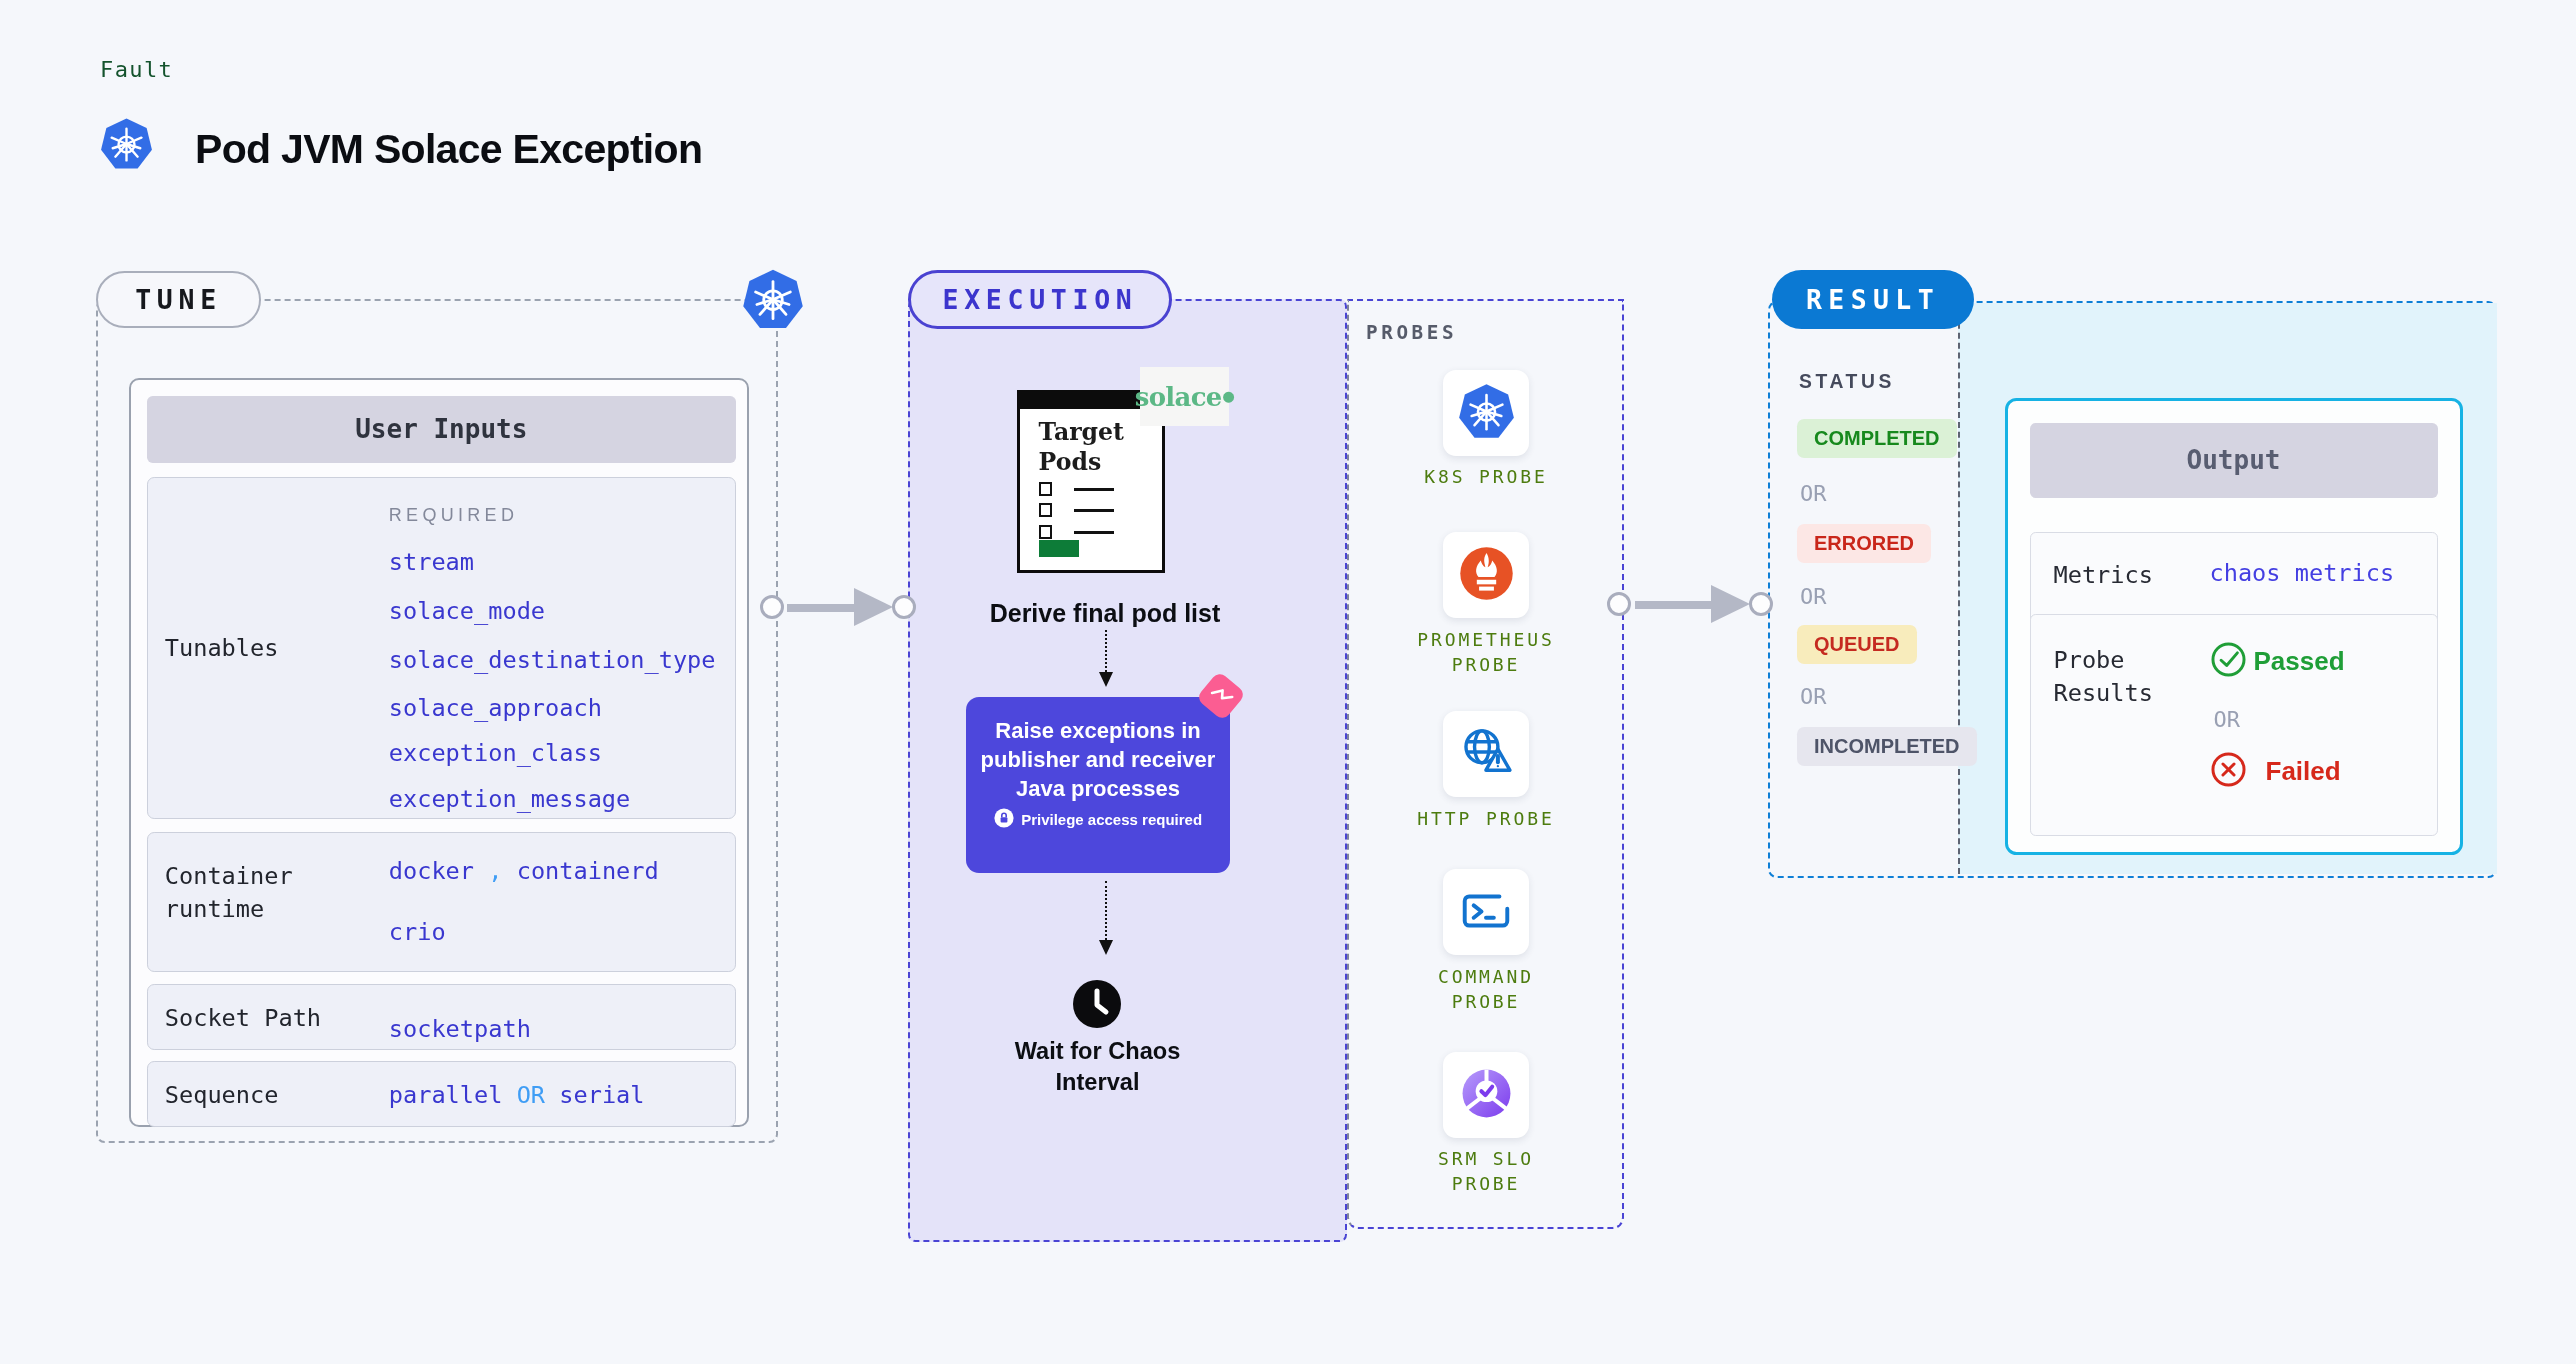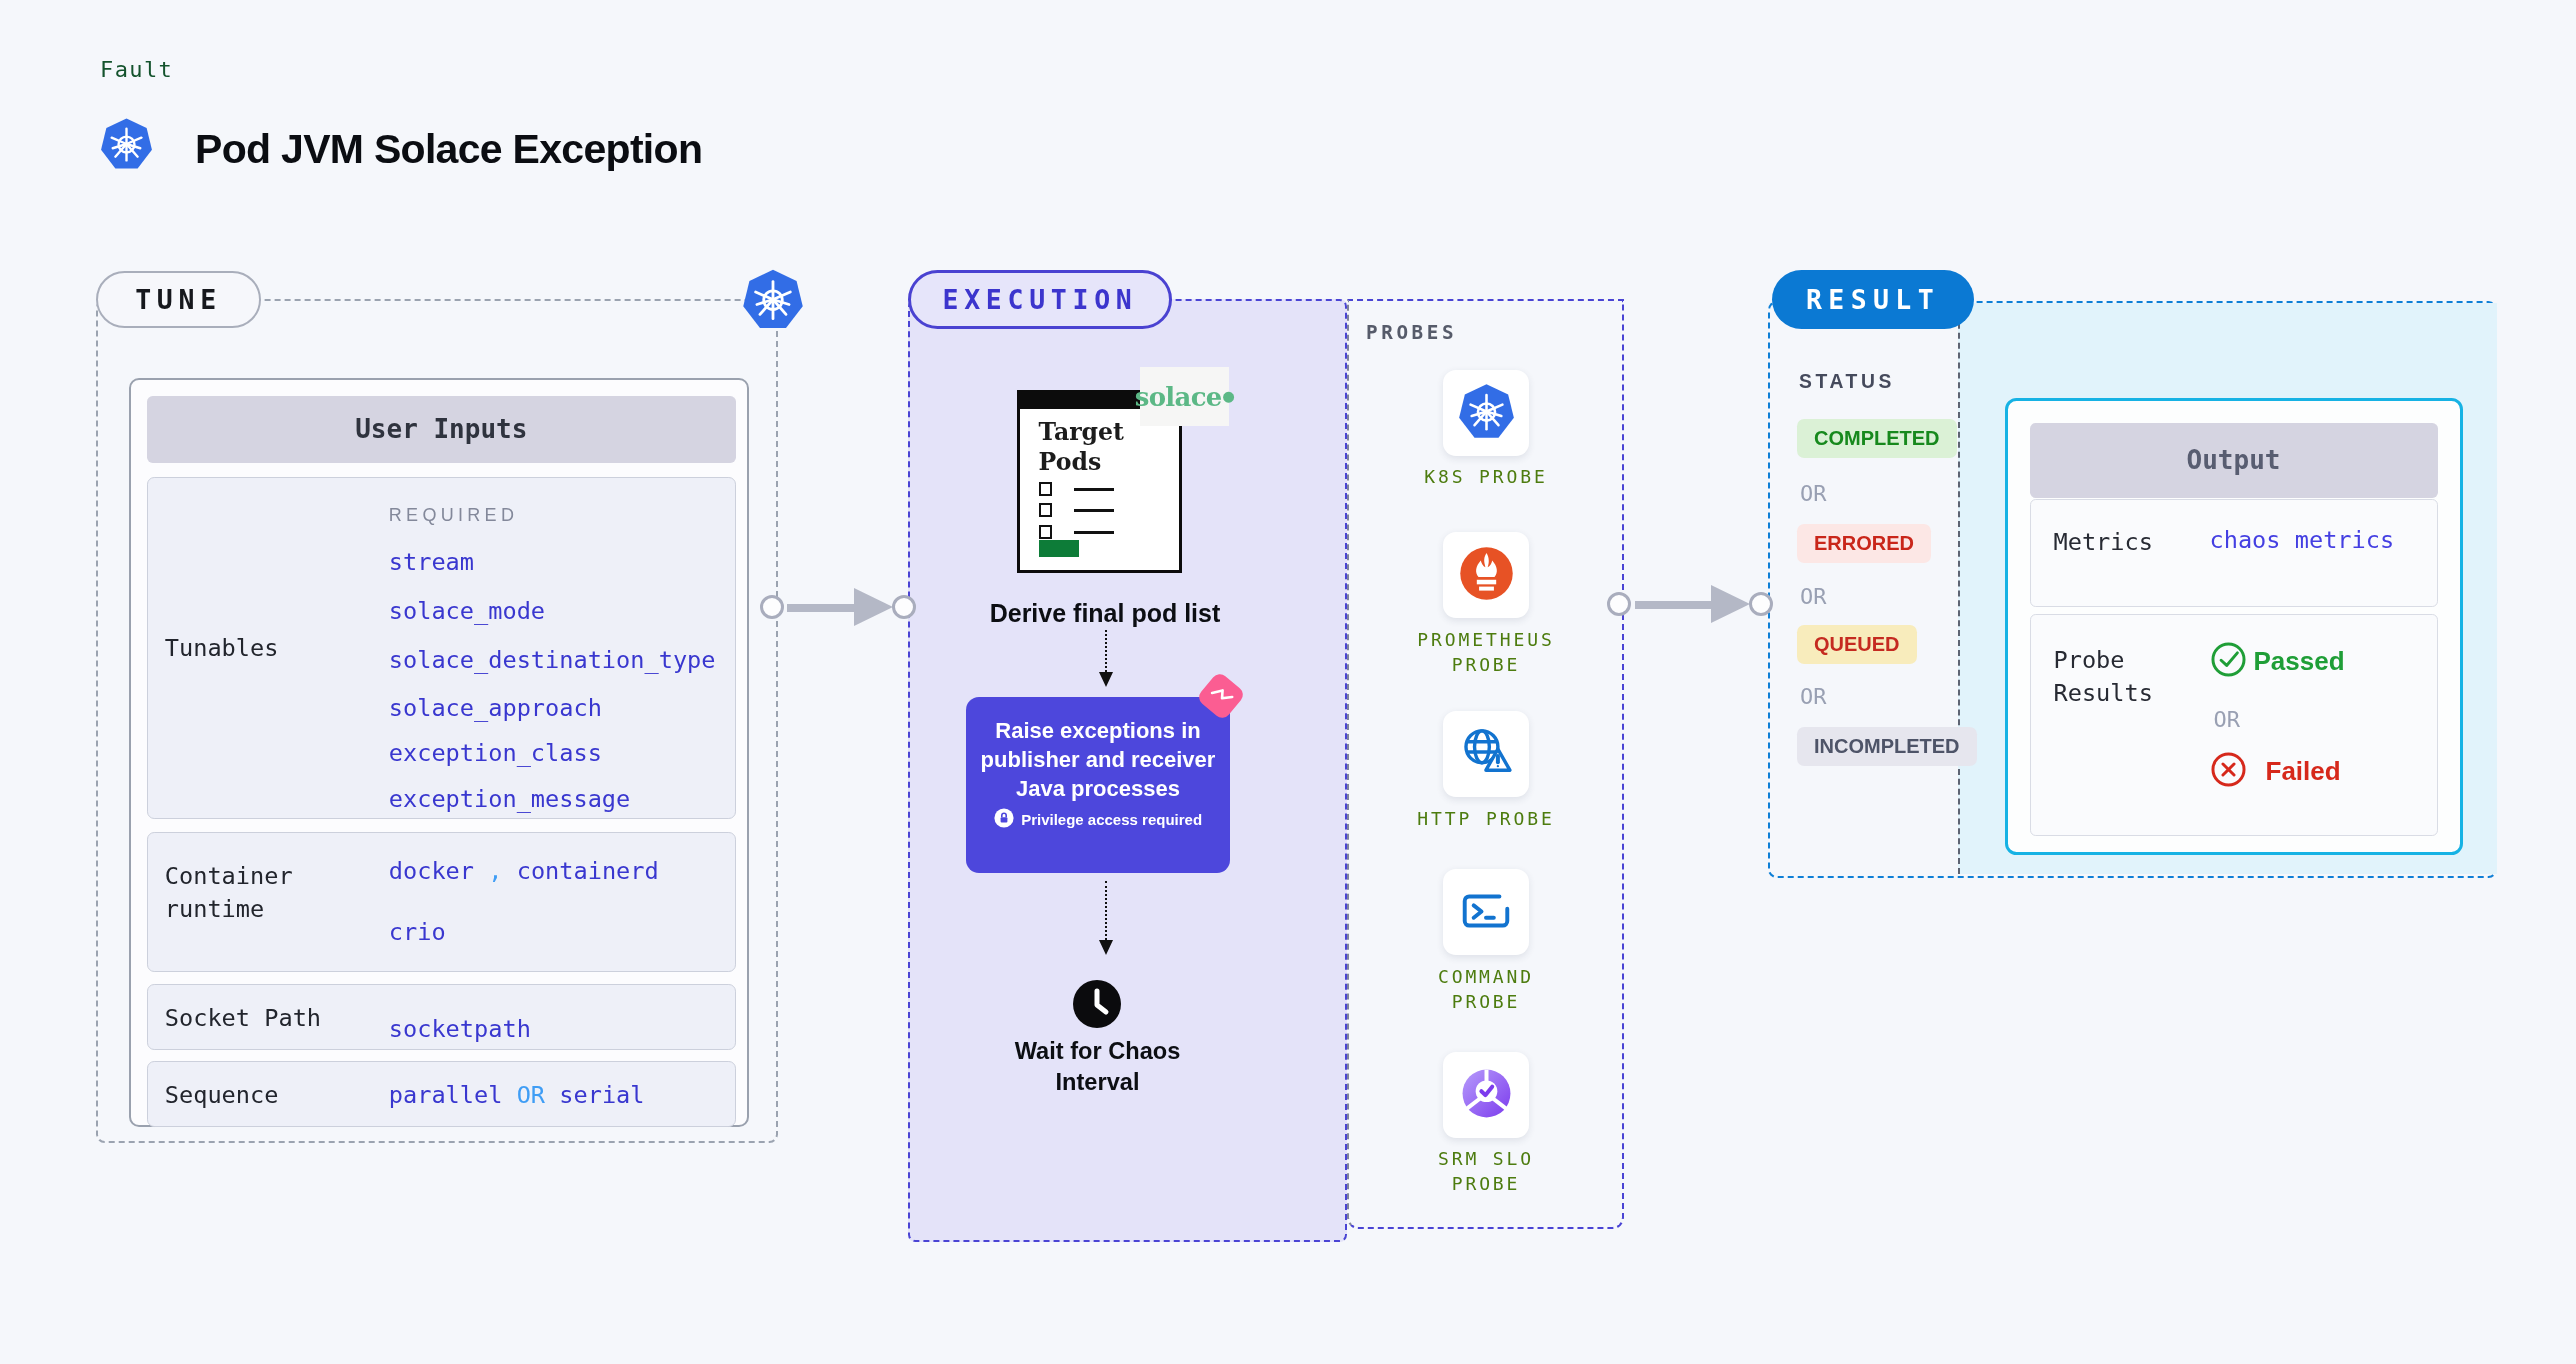--- a/index.html
+++ b/index.html
@@ -42,21 +42,21 @@
   .conn-shaft { height:7.9px; background:#b4b8c6; }
   .conn-head { width:0; height:0; border-top:19.3px solid transparent; border-bottom:19.3px solid transparent;
                border-left:39px solid #b4b8c6; }
 
   
   .exec-box { left:908px; top:299px; width:439px; height:943px; background:#e4e3f9;
               border:2.9px dashed #4a44d4; border-radius:7.2px; }
   .exec-badge { left:908px; top:270px; width:264px; height:59px; background:#e6e5fa; border:3.6px solid #4a42d1;
                 border-radius:33px; display:flex; align-items:center; justify-content:center;
                 font-size:26.5px; font-weight:bold; letter-spacing:5.7px; color:#3c35cd; z-index:3; }
-  .tp-window { left:1017px; top:390px; width:165px; height:183px; background:#ffffff; border:3.6px solid #0c0c0c; z-index:2; }
+  .tp-window { left:1017px; top:390px; width:148px; height:183px; background:#ffffff; border:3.6px solid #0c0c0c; z-index:2; }
   .tp-titlebar { left:0; top:0; width:100%; height:15.8px; background:#0c0c0c; }
   .tp-text { left:18.6px; top:24px; font-size:23.6px; font-weight:bold; color:#1c1c1c; line-height:30px; }
   .tp-check { width:13.6px; height:13.6px; border:2.9px solid #111; }
   .tp-line { width:40px; height:2.9px; background:#111; }
   .tp-bar { left:18.6px; top:147px; width:40px; height:16.5px; background:#0d7c38; }
   .solace-card { left:1140px; top:367px; width:89px; height:59px; background:#f6f6f5; z-index:3;
                  display:flex; align-items:center; justify-content:center; }
   .solace-text { font-size:26px; font-weight:bold; color:#5cb886; letter-spacing:-0.7px; }
   .solace-dot { font-size:18.6px; color:#5cb886; line-height:1; margin-left:1.4px; }
   .derive-label { left:933px; top:599px; width:344px; text-align:center; font-size:25px; font-weight:bold; color:#0c0e13; }
@@ -98,21 +98,21 @@
   .pill-queued    { top:322px; background:#f8ecbc; color:#c52a20; }
   .pill-incompleted { top:424px; background:#e6e6ee; color:#4e5468; }
   .or-text { font-size:22px; color:#99a0b3; }
   .or1 { left:30px; top:178px; } .or2 { left:30px; top:281px; } .or3 { left:30px; top:381px; }
 
   .output-card { left:235px; top:95px; width:458px; height:457px; background:#fdfefe; border:3.6px solid #16b2e4;
                  border-radius:11.5px; z-index:2; }
   .output-header { left:21.5px; top:21.5px; width:408px; height:75px; background:#d5d4e1; border-radius:5.7px;
                    display:flex; align-items:center; justify-content:center; font-size:26px; font-weight:bold; color:#585d71; }
   .out-row { left:21.5px; width:408px; background:#fafbfd; border:1.4px solid #d9dce5; border-radius:5.7px; }
-  .metrics-row { top:98px; height:108px;padding-left:46px; }
+  .metrics-row { top:131px; height:108px;padding-left:46px; }
   .probe-res-row { top:213px; height:222px; }
   .out-label { font-size:23.6px; color:#272a33; line-height:33px; }
   .metrics-value { font-size:23.6px; color:#443fe2; }
   .passed-text { font-size:26px; font-weight:bold; color:#1f9e37; font-family:"Liberation Sans",sans-serif; }
   .failed-text { font-size:26px; font-weight:bold; color:#d6281b; font-family:"Liberation Sans",sans-serif; }
 </style>
 </head>
 <body>
 
 <div class="canvas">

